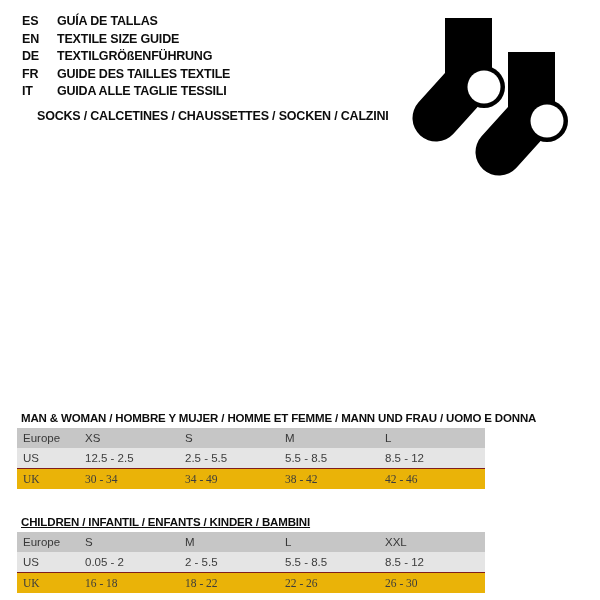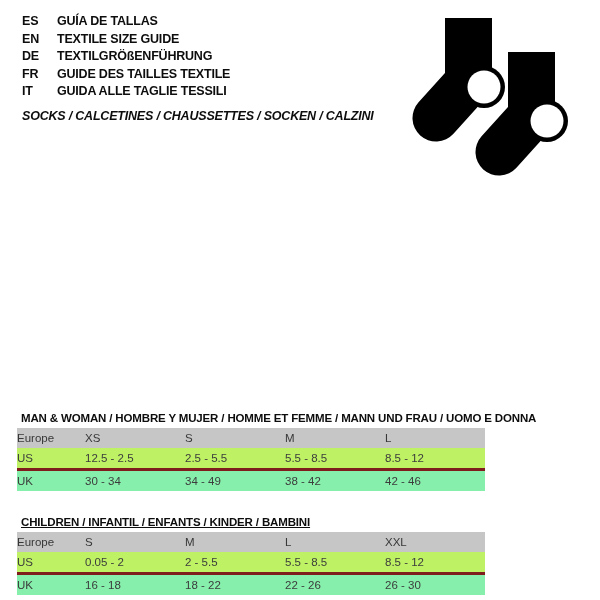--- a/index.html
+++ b/index.html
@@ -17,46 +17,46 @@
     width: 35px; font-size: 12.5px; font-weight: 700; color: #0d0d0d;
     letter-spacing: -0.2px;
   }
   .lang-label {
     font-size: 12.5px; font-weight: 700; color: #0d0d0d; letter-spacing: -0.2px;
     white-space: nowrap;
   }
 
   
   .product-line {
-    left: 22px; top: 109px; font-size: 12.5px; font-weight: 700;
-    color: #0d0d0d; letter-spacing: -0.2px; white-space: nowrap; font-style: italic;
+    left: 37px; top: 109px; font-size: 12.5px; font-weight: 700;
+    color: #0d0d0d; letter-spacing: -0.2px; white-space: nowrap;
   }
 
   
   .socks-svg { left: 408px; top: 14px; }
 
   
   .size-table-title {
     left: 21px; font-size: 11.5px; font-weight: 700; color: #0d0d0d;
     letter-spacing: -0.15px; white-space: nowrap;
   }
   .t1-title { top: 412px; }
   .t2-title { top: 516px; text-decoration: underline; }
   .size-table { left: 17px; width: 468px; }
   .t1 { top: 428px; }
   .t2 { top: 532px; }
   .trow {
     display: grid; grid-template-columns: 68px repeat(4, 100px);
     height: 20px; line-height: 20px; font-size: 11.5px; color: #3c3c3c;
   }
   .trow.head { background: #c6c6c6; color: #383838; }
-  .trow.us { background: #bef264; border-bottom: 3px solid #7f1d1d; }
-  .trow.uk { background: #86efac; }
+  .trow.us { background: #e5e5e5; border-bottom: 1px solid #7f1d1d; }
+  .trow.uk { background: #eab308; font-family: Liberation Serif, serif; }
   .tcell { overflow: hidden; white-space: nowrap; }
-  .tcell.first { text-align: left; padding-left: 0; }
+  .tcell.first { text-align: left; padding-left: 6px; }
 </style>
 </head>
 <body>
 
 <div class="abs lang-block">
   <div class="lang-row">
     <span class="lang-code">ES</span>
     <span class="lang-label">GUÍA DE TALLAS</span>
   </div>
   <div class="lang-row">

